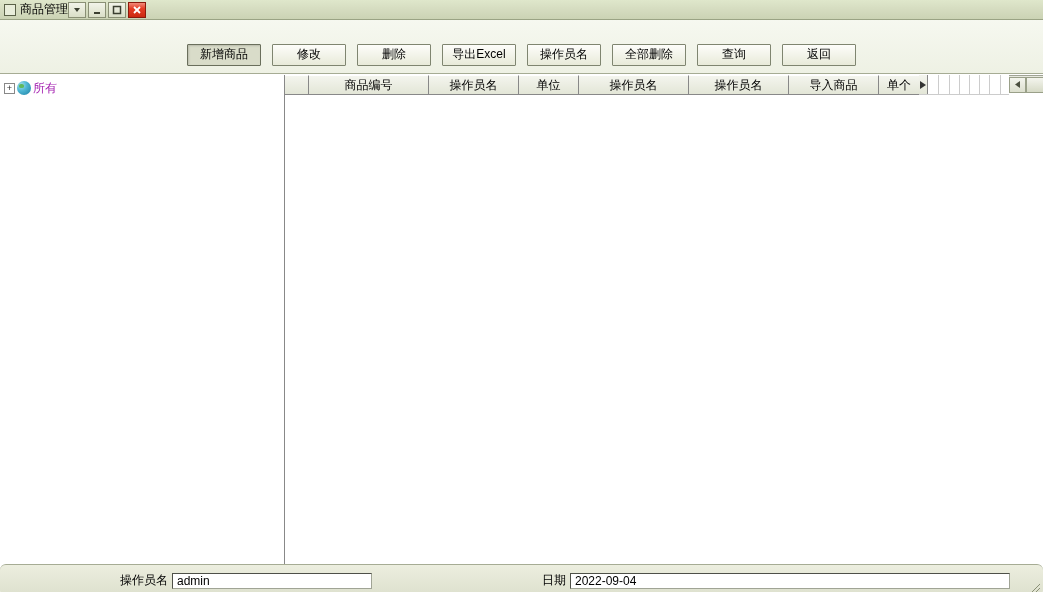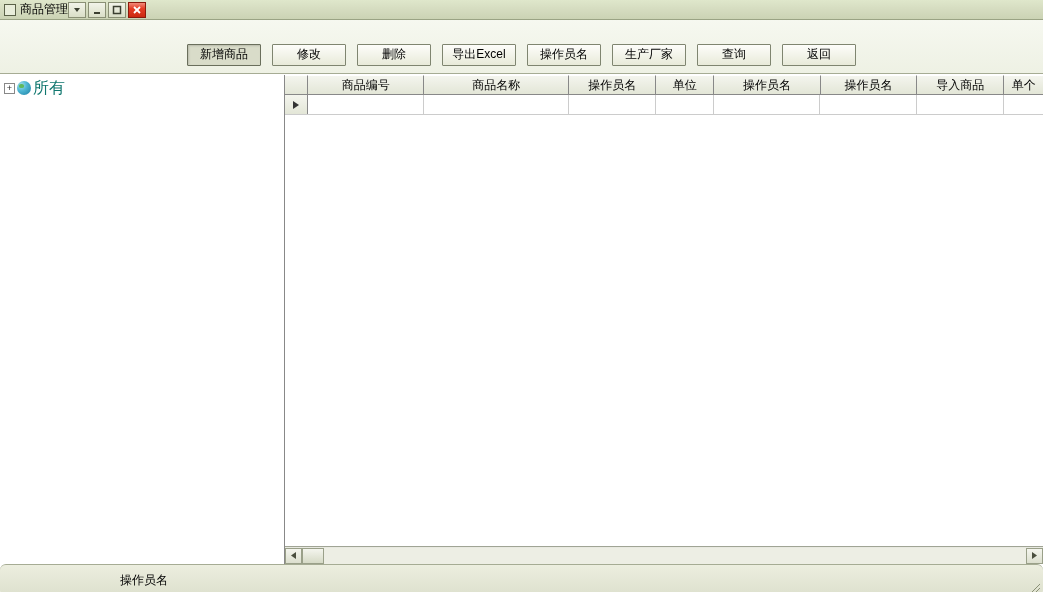--- a/index.html
+++ b/index.html
@@ -138,29 +138,29 @@
     }
     .tree-globe::after {
       content: "";
       position: absolute;
       left: 2px; top: 3px;
       width: 5px; height: 4px;
       background: #5fb85f;
       border-radius: 40%;
     }
     .tree-label {
-      font-size: 16px;
-      color: #0f766e;
+      font-size: 12px;
+      color: #a21caf;
       font-family: Liberation Mono, monospace;
     }
     
     .grid-panel {
       flex: 1;
       display: flex;
-      flex-direction: column;
+      flex-direction: row;
       background: #fff;
       position: relative;
       overflow: hidden;
     }
     .grid-header {
       display: flex;
       height: 20px;
       border-bottom: 1px solid #888;
       background: linear-gradient(to bottom, #f4f5ee 0%, #e3e6d7 100%);
       flex-shrink: 0;
@@ -315,40 +315,39 @@
     </div>
   </div>
 </div>
 
 <div class="toolbar-wrap">
   <button class="toolbar-btn active">新增商品</button>
   <button class="toolbar-btn">修改</button>
   <button class="toolbar-btn">删除</button>
   <button class="toolbar-btn">导出Excel</button>
   <button class="toolbar-btn">操作员名</button>
-  <button class="toolbar-btn">生产厂家</button>
+  <button class="toolbar-btn">全部删除</button>
   <button class="toolbar-btn">查询</button>
   <button class="toolbar-btn">返回</button>
 </div>
 
 <div class="main-area">
 
   <div class="tree-panel">
     <div class="tree-item">
       <span class="tree-expander">+</span>
       <span class="tree-globe"></span>
       <span class="tree-label">所有</span>
     </div>
   </div>
 
   <div class="grid-panel">
     <div class="grid-header">
       <div class="grid-header-cell row-indicator-header"></div>
       <div class="grid-header-cell" style="width:120px">商品编号</div>
-      <div class="grid-header-cell" style="width:150px">商品名称</div>
       <div class="grid-header-cell" style="width:90px">操作员名</div>
       <div class="grid-header-cell" style="width:60px">单位</div>
       <div class="grid-header-cell" style="width:110px">操作员名</div>
       <div class="grid-header-cell" style="width:100px">操作员名</div>
       <div class="grid-header-cell" style="width:90px">导入商品</div>
       <div class="grid-header-cell" style="width:40px;border-right:none">单个</div>
     </div>
     <div class="grid-body">
       <div class="grid-row">
         <div class="row-indicator-cell">
@@ -380,20 +379,25 @@
             <polygon points="1,1 6,4.5 1,8" fill="#4b4f3f"></polygon>
           </svg>
       </div>
     </div>
   </div>
 </div>
 
 <div class="statusbar">
   <div class="status-section" style="margin-left:120px">
     <span class="status-label">操作员名</span>
+    <span class="status-field" style="width:200px">admin</span>
+  </div>
+  <div class="status-section" style="margin-left:170px">
+    <span class="status-label">日期</span>
+    <span class="status-field" style="width:440px">2022-09-04</span>
   </div>
   <div class="status-grip">
     <svg width="14" height="14">
       <line x1="3" y1="13" x2="13" y2="3" stroke="#8a9075" stroke-width="1"></line>
       <line x1="7" y1="13" x2="13" y2="7" stroke="#8a9075" stroke-width="1"></line>
       <line x1="11" y1="13" x2="13" y2="11" stroke="#8a9075" stroke-width="1"></line>
     </svg>
   </div>
 </div>
 

